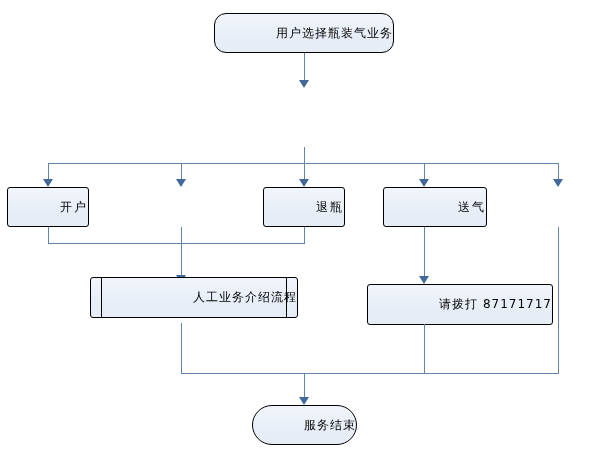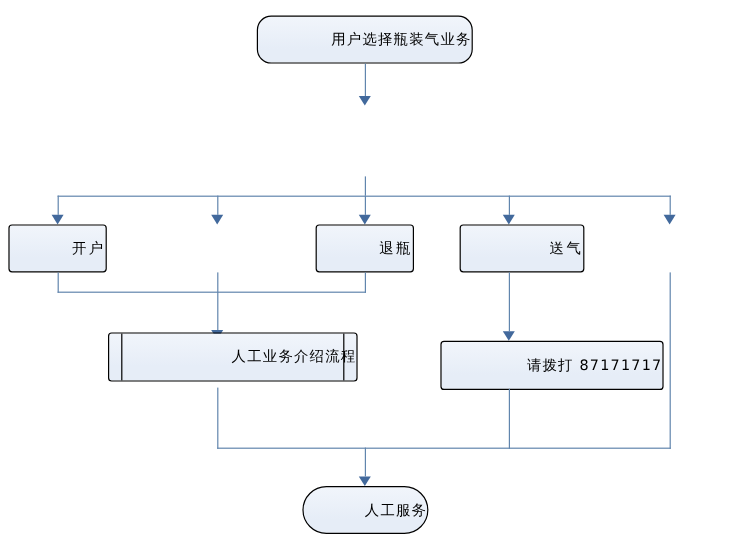--- a/index.html
+++ b/index.html
@@ -100,16 +100,16 @@
     <span>请拨打 87171717</span>
   </div>
 
   <div class="vl" style="left:181px;top:323px;height:51px;"></div>
   <div class="vl" style="left:424px;top:324px;height:50px;"></div>
   <div class="hl" style="left:181px;top:373px;width:378px;"></div>
   <div class="vl" style="left:304px;top:373px;height:24px;"></div>
   <div class="arr" style="left:299px;top:397px;"></div>
 
   <div class="node pill" style="left:252px;top:405px;width:105px;height:40px;">
-    <span>人工服务</span>
+    <span>服务结束</span>
   </div>
 
 </div>
 
 </body></html>

